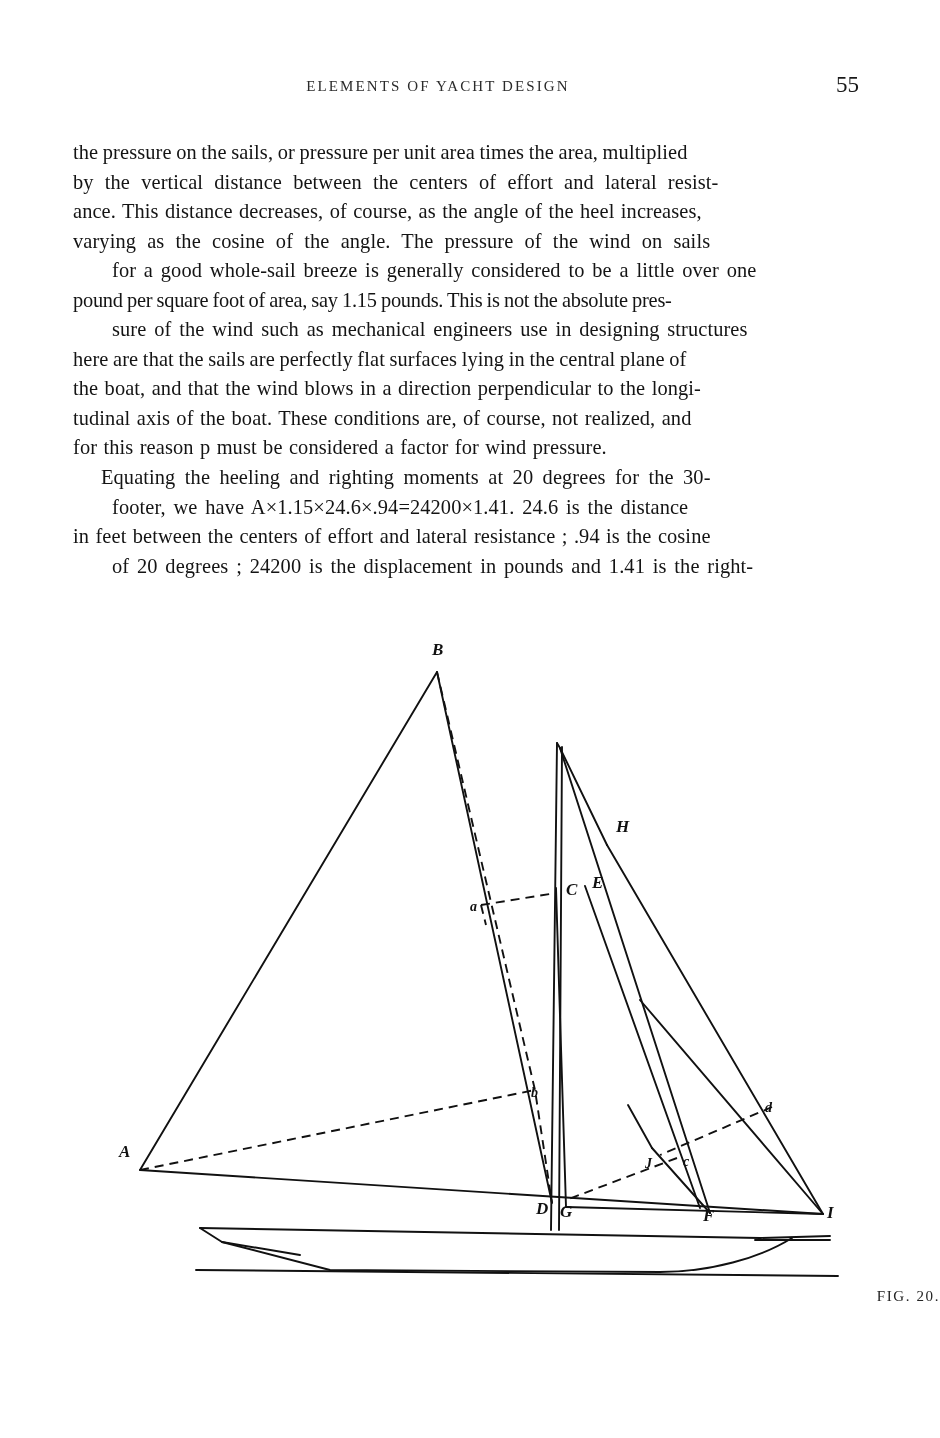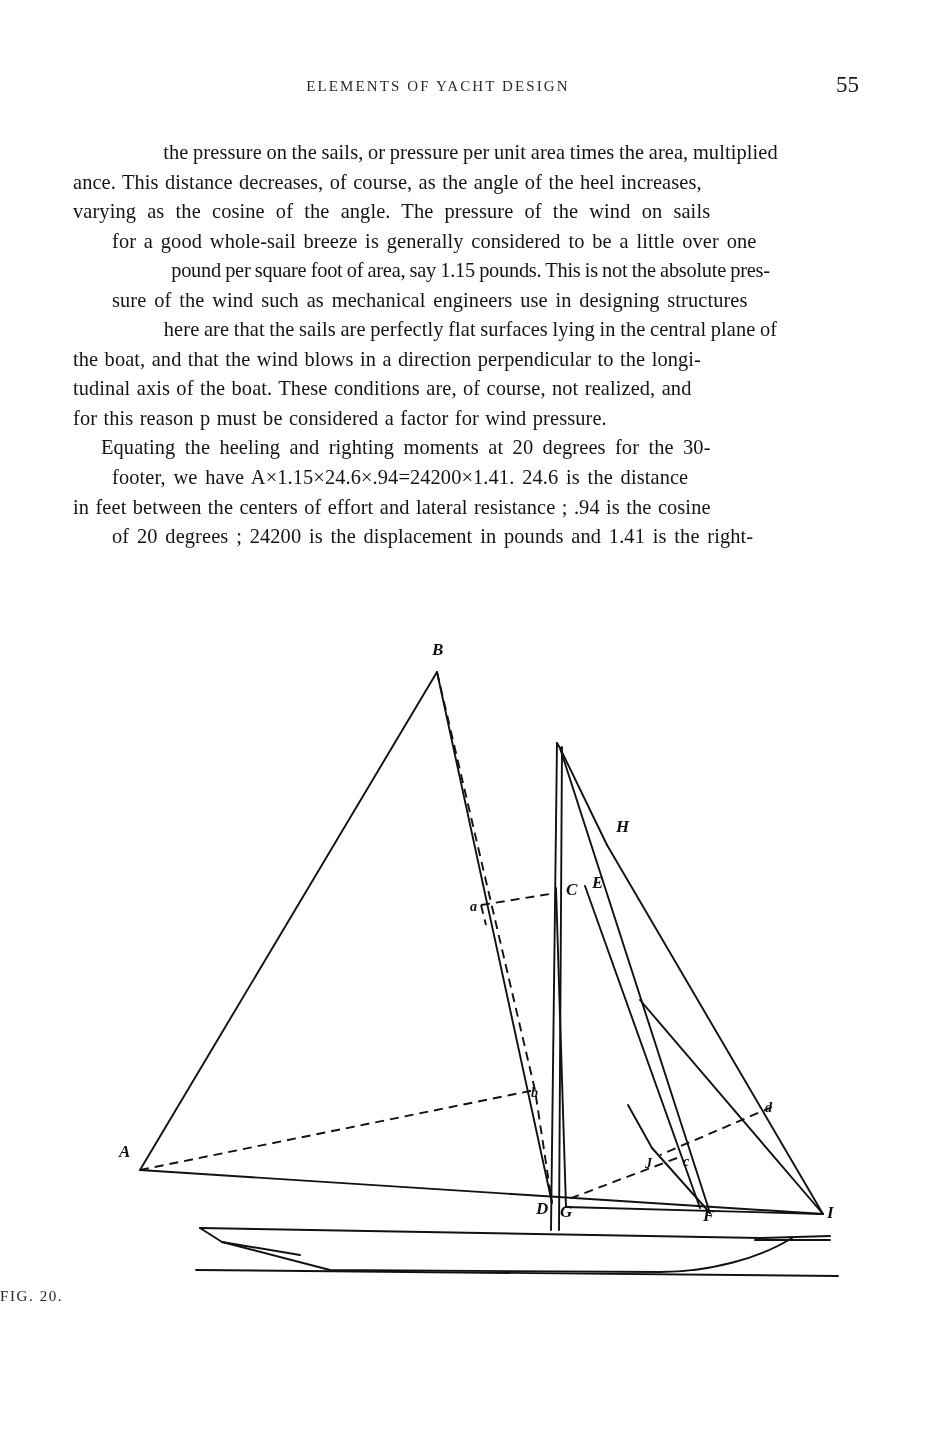--- a/index.html
+++ b/index.html
@@ -59,21 +59,21 @@
     line-height: 29.55px;
     color: #141414;
     white-space: nowrap;
     letter-spacing: 0.1px;
   }
   .indent { padding-left: 28px; }
   .ws1 { word-spacing: 1.2px; }
   .ws2 { word-spacing: 2.6px; margin-left: 39px; }
   .ws3 { word-spacing: 4.2px; }
   .ws4 { word-spacing: 6.0px; }
-  .wsn { word-spacing: -0.6px; text-align: center; }
+  .wsn { word-spacing: -0.6px; }
   .tight { letter-spacing: -0.25px; }
 
   
   #figure {
     position: absolute;
     left: 0;
     top: 0;
     width: 940px;
     height: 1438px;
     pointer-events: none;
@@ -93,37 +93,38 @@
     font-weight: bold;
     font-size: 14px;
     fill: #111111;
   }
 
   #fig-caption {
     position: absolute;
     left: 0;
     top: 1288px;
     width: 940px;
-    text-align: left;
+    text-align: right;
     font-family: "Liberation Serif", serif;
     font-size: 15px;
     letter-spacing: 1.6px;
     color: #242424;
   }
 </style>
 </head>
 <body>
 
 <div id="running-head">
   <div class="rh-title">ELEMENTS OF YACHT DESIGN</div>
   <div class="rh-folio">55</div>
 </div>
 
 <div id="body-text">
   <div class="tline wsn">the pressure on the sails, or pressure per unit area times the area, multiplied</div>
+  <div class="tline ws4">by the vertical distance between the centers of effort and lateral resist-</div>
   <div class="tline ws1">ance.   This distance decreases, of course, as the angle of the heel increases,</div>
   <div class="tline ws4">varying as the cosine of the angle.    The pressure of the wind on sails</div>
   <div class="tline ws2">for a good whole-sail breeze is generally considered to be a little over one</div>
   <div class="tline wsn tight">pound per square foot of area, say 1.15 pounds.  This is not the absolute pres-</div>
   <div class="tline ws2">sure of the wind such as mechanical engineers use in designing structures</div>
   <div class="tline wsn">here are that the sails are perfectly flat surfaces lying in the central plane of</div>
   <div class="tline ws1">the boat, and that the wind blows in a direction perpendicular to the longi-</div>
   <div class="tline ws1">tudinal axis of the boat.   These conditions are, of course, not realized, and</div>
   <div class="tline ws1">for this reason p must be considered a factor for wind pressure.</div>
 

